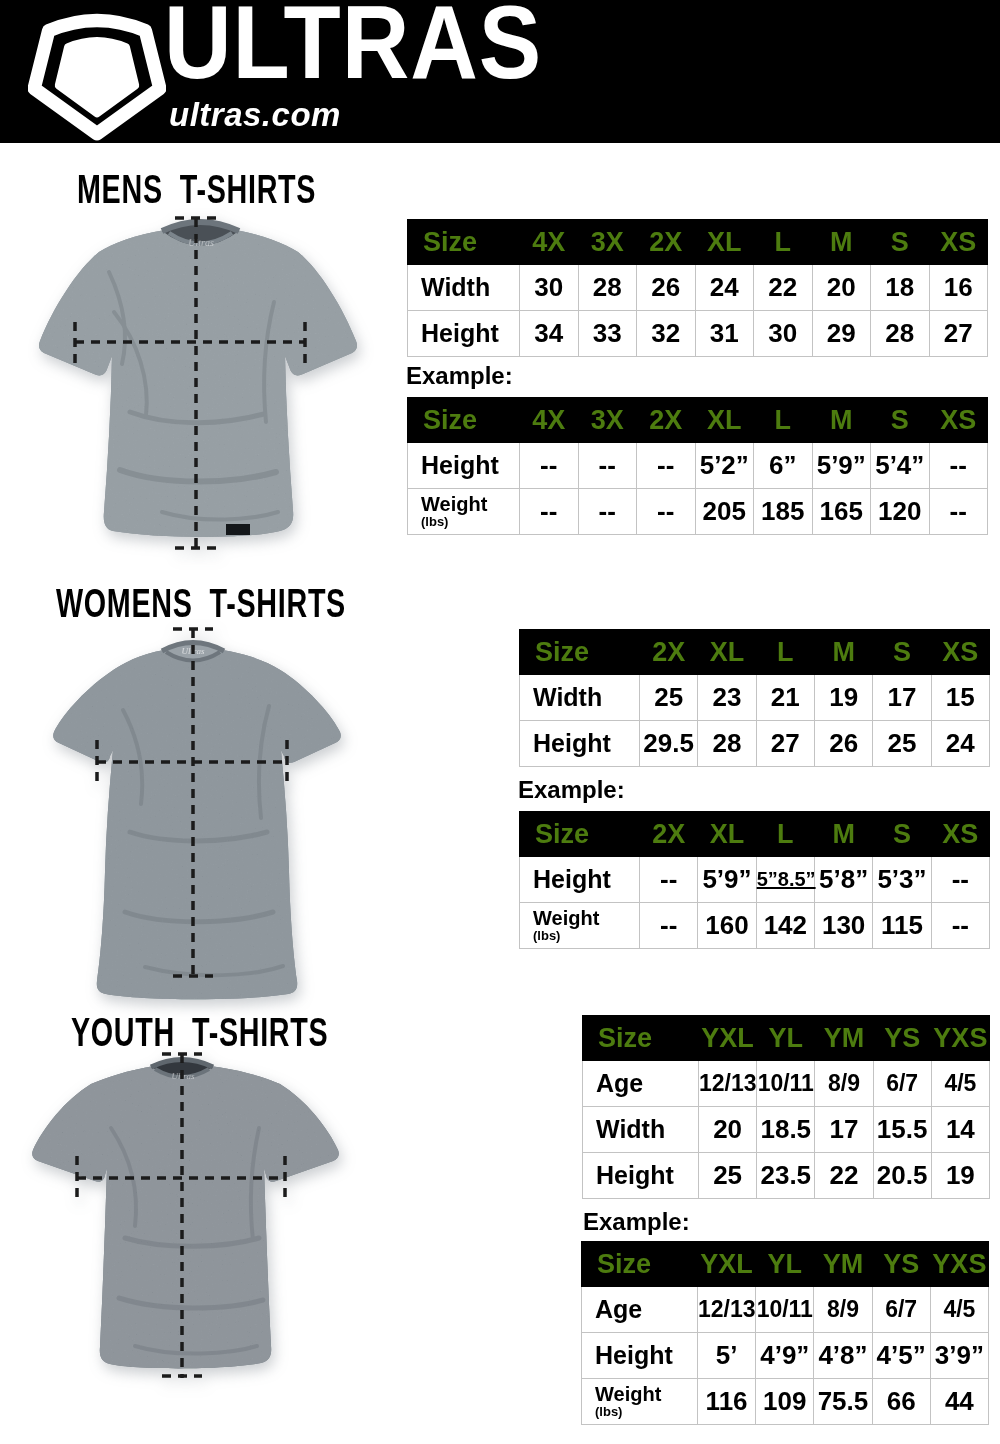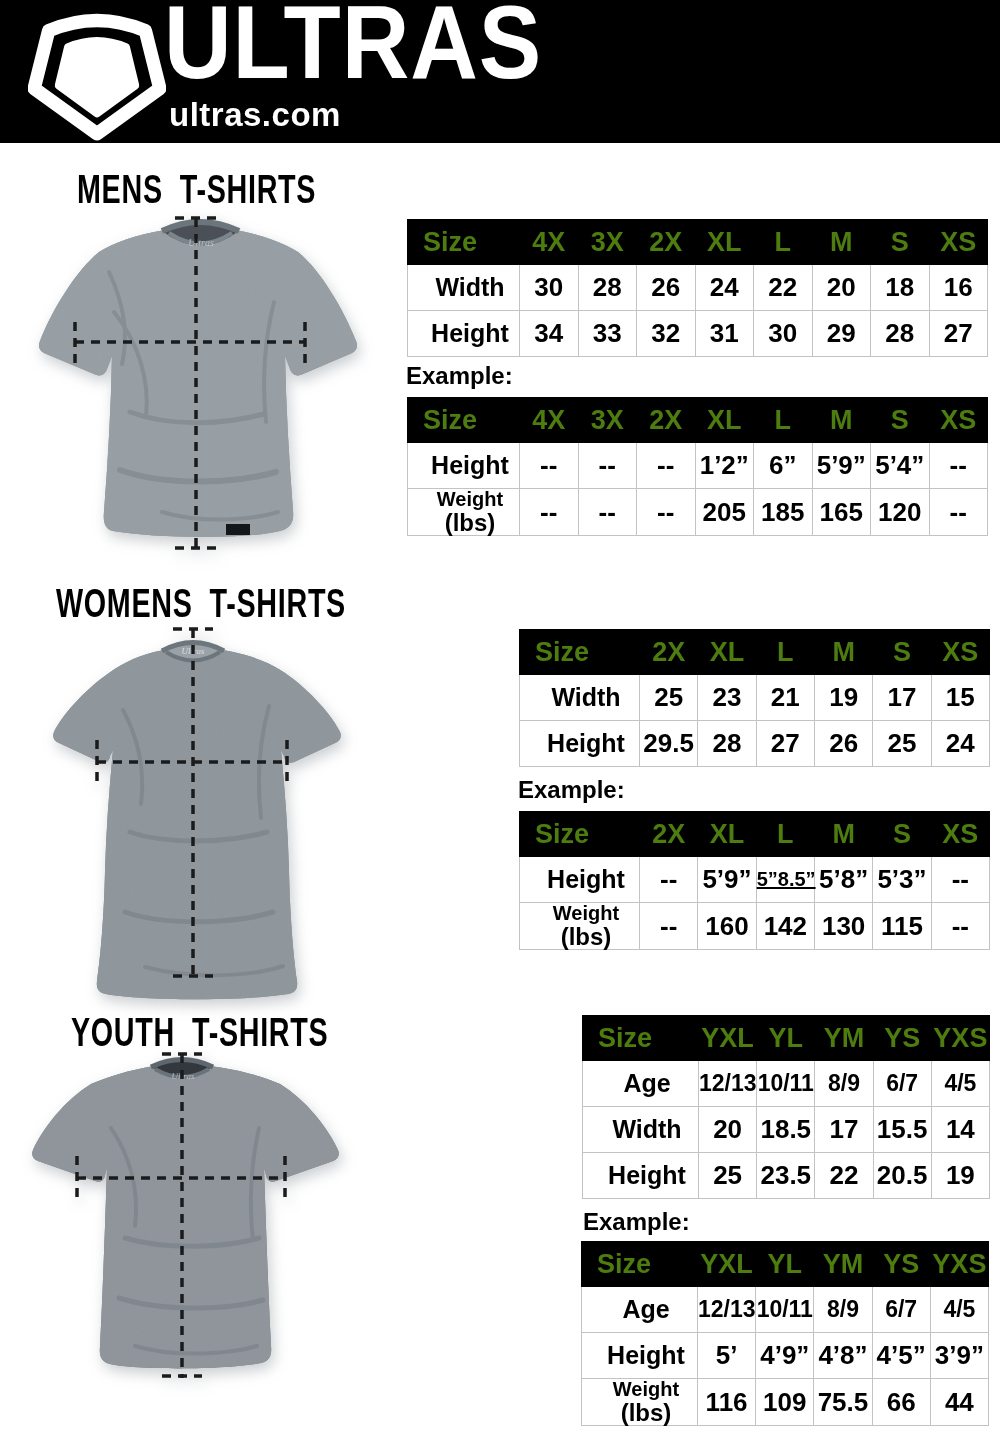--- a/index.html
+++ b/index.html
@@ -10,21 +10,21 @@
   
   .header{position:absolute;left:0;top:0;width:1000px;height:143px;background:#000;}
   .logo{position:absolute;left:28px;top:4px;width:138px;height:138px;}
   .brand{
     position:absolute;left:164px;top:-12px;color:#fff;font-weight:bold;
     font-size:104px;letter-spacing:1px;white-space:nowrap;
     transform:scaleX(0.9);transform-origin:left top;line-height:1.05;
   }
   .site{
     position:absolute;left:169px;top:96px;color:#fff;font-weight:bold;
-    font-size:33px;letter-spacing:0.5px;white-space:nowrap;
+    font-size:33px;letter-spacing:0.5px;white-space:nowrap;font-style:italic;
   }
   
   .section-title{
     position:absolute;font-weight:bold;font-size:41px;line-height:1;
     letter-spacing:1px;word-spacing:12px;white-space:nowrap;
     transform:scaleX(0.7);transform-origin:left top;
   }
   .title-mens{left:77px;top:169px;}
   .title-womens{left:56px;top:583px;}
   .title-youth{left:71px;top:1012px;}
@@ -51,22 +51,22 @@
   .sec-youth table.size-table{width:408px;}
   table.size-table th{
     background:#000;color:#4d7c0f;font-weight:bold;font-size:27px;
     height:44px;text-align:center;padding:0;border:1px solid #000;
   }
   table.size-table th.first{text-align:left;padding-left:15px;}
   table.size-table td{
     border:1px solid #c3c3c3;font-weight:bold;font-size:26px;
     text-align:center;height:45px;padding:0;color:#000;background:#fff;
   }
-  table.size-table td.label{text-align:center;padding-left:13px;font-size:25px;}
-  table.size-table td.label .l2{font-size:24px;line-height:1.05;}
+  table.size-table td.label{text-align:left;padding-left:13px;font-size:25px;}
+  table.size-table td.label .l2{font-size:13px;line-height:1.05;}
   table.size-table td.label .l1{font-size:20px;line-height:1.05;}
   table.size-table td.md{font-size:23px;}
   table.size-table td.sm{font-size:20px;text-decoration:underline;}
   .sec-mens .col-label{width:112px;}
   .sec-womens .col-label{width:120px;}
   .sec-youth .col-label{width:116px;}
 </style>
 </head>
 <body>
 
@@ -219,21 +219,21 @@
             <th>S</th>
             <th>XS</th>
           </tr>
         </thead>
         <tbody>
           <tr>
             <td class="label">Height</td>
             <td>--</td>
             <td>--</td>
             <td>--</td>
-            <td>1’2”</td>
+            <td>5’2”</td>
             <td>6”</td>
             <td>5’9”</td>
             <td>5’4”</td>
             <td>--</td>
           </tr>
           <tr>
             <td class="label">
               <div class="l1">Weight</div>
               <div class="l2">(lbs)</div>
             </td>

